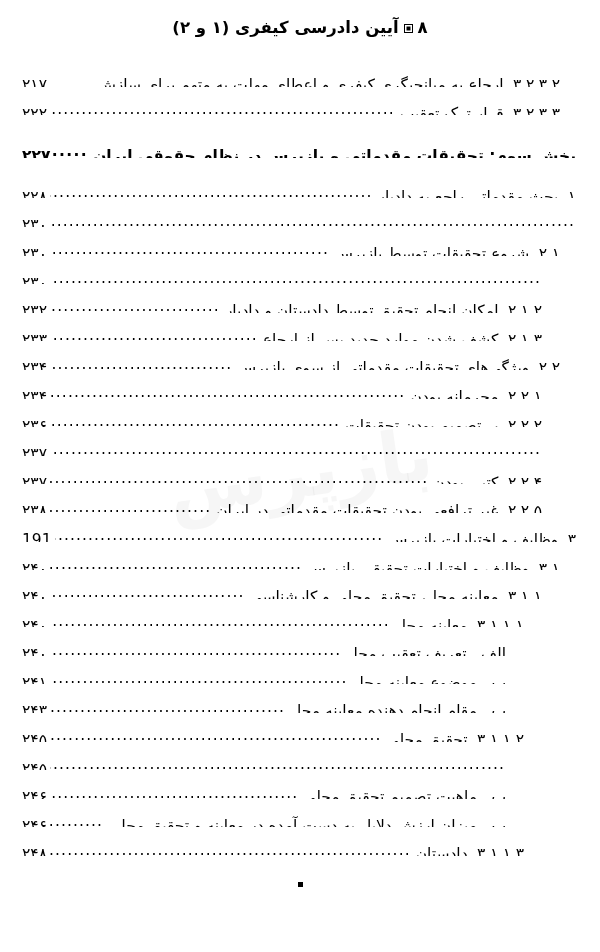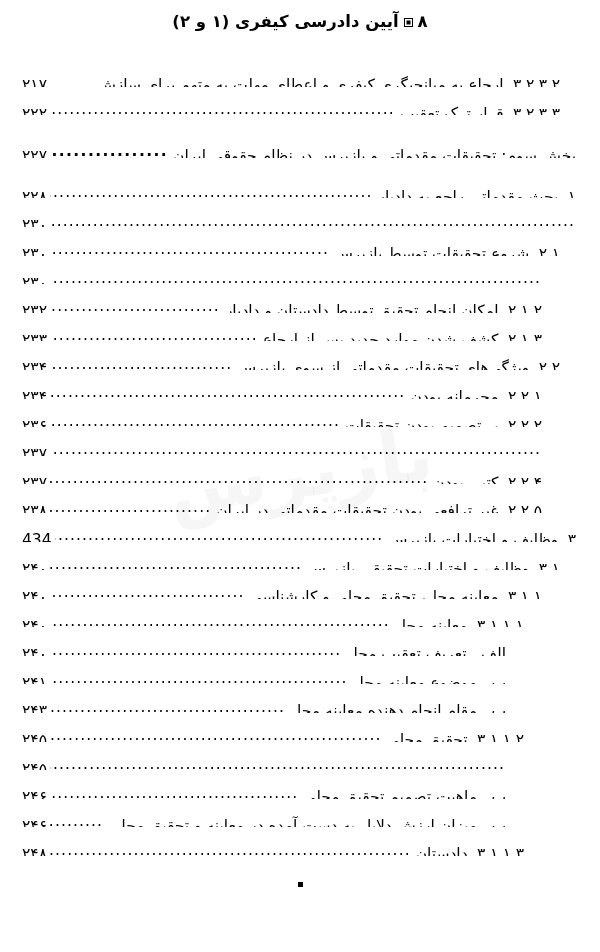--- a/index.html
+++ b/index.html
@@ -30,21 +30,21 @@
     color: rgba(0, 0, 0, 0.035);
     white-space: nowrap;
     letter-spacing: 4px;
     pointer-events: none;
     user-select: none;
   }
 
   
   .running-header {
     position: absolute;
-    top: 12px;
+    top: 18px;
     left: 0;
     right: 0;
     text-align: center;
     font-size: 16.5px;
     font-weight: bold;
     direction: rtl;
     white-space: nowrap;
   }
   .running-header .hdr-folio {
     font-weight: bold;
@@ -113,21 +113,21 @@
 
   
   .lvl-0 { padding-right: 0px; }
   .lvl-1 { padding-right: 16px; }
   .lvl-2 { padding-right: 34px; }
   .lvl-3 { padding-right: 52px; }
   .lvl-4 { padding-right: 70px; }
 
   
   .toc-row.part .label,
-  .toc-row.part .folio { font-weight: normal; }
+  .toc-row.part .folio { font-weight: bold; }
   .toc-row.part .leader::after { font-weight: bold; letter-spacing: 1.4px; }
   .toc-row.part { margin-top: 14px; margin-bottom: 12px; }
 
   
   .toc-row.no-leader .leader::after { content: ""; }
 
   
   .bottom-mark {
     position: absolute;
     bottom: 62px;
@@ -225,21 +225,21 @@
         <span class="folio">۲۳۷</span>
       </div>
       <div class="toc-row lvl-2">
         <span class="label">۵ـ۲ـ۲ـ غیر ترافعی بودن تحقیقات مقدماتی در ایران</span>
         <span class="leader"></span>
         <span class="folio">۲۳۸</span>
       </div>
       <div class="toc-row lvl-0">
         <span class="label">۳ـ وظایف و اختیارات بازپرس</span>
         <span class="leader"></span>
-        <span class="folio">434</span>
+        <span class="folio">191</span>
       </div>
       <div class="toc-row lvl-1">
         <span class="label">۱ـ۳ـ وظایف و اختیارات تحقیقی بازپرس</span>
         <span class="leader"></span>
         <span class="folio">۲۴۰</span>
       </div>
       <div class="toc-row lvl-2">
         <span class="label">۱ـ۱ـ۳ـ معاینه محل، تحقیق محلی و کارشناسی</span>
         <span class="leader"></span>
         <span class="folio">۲۴۰</span>

